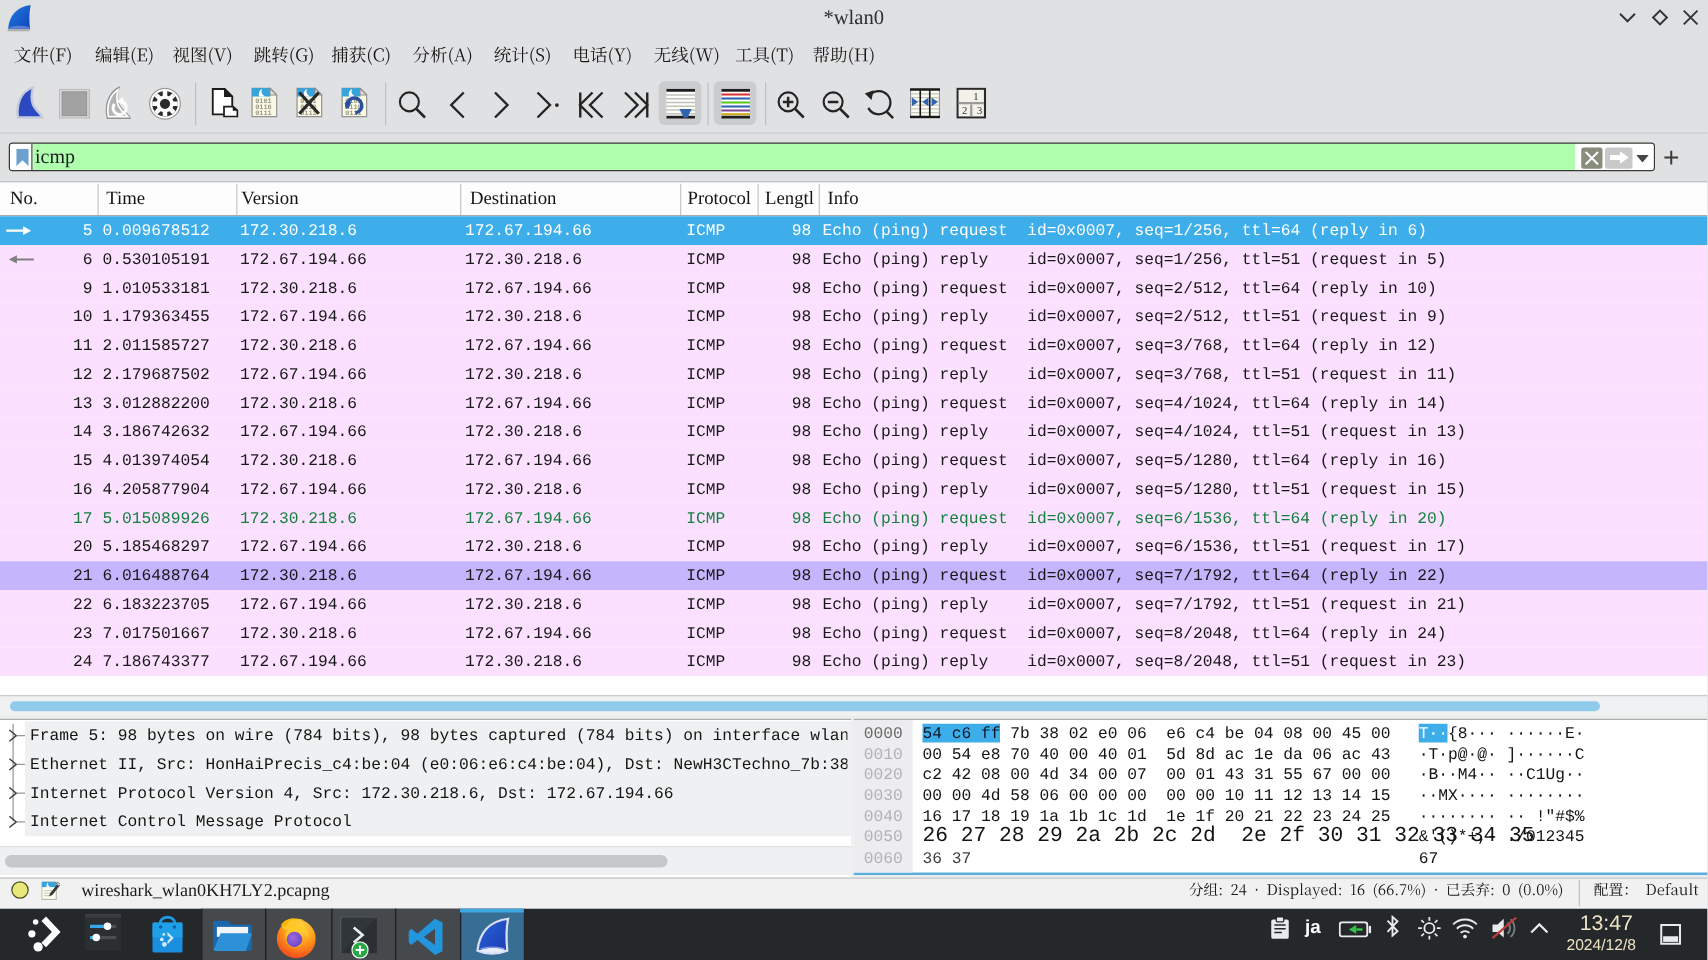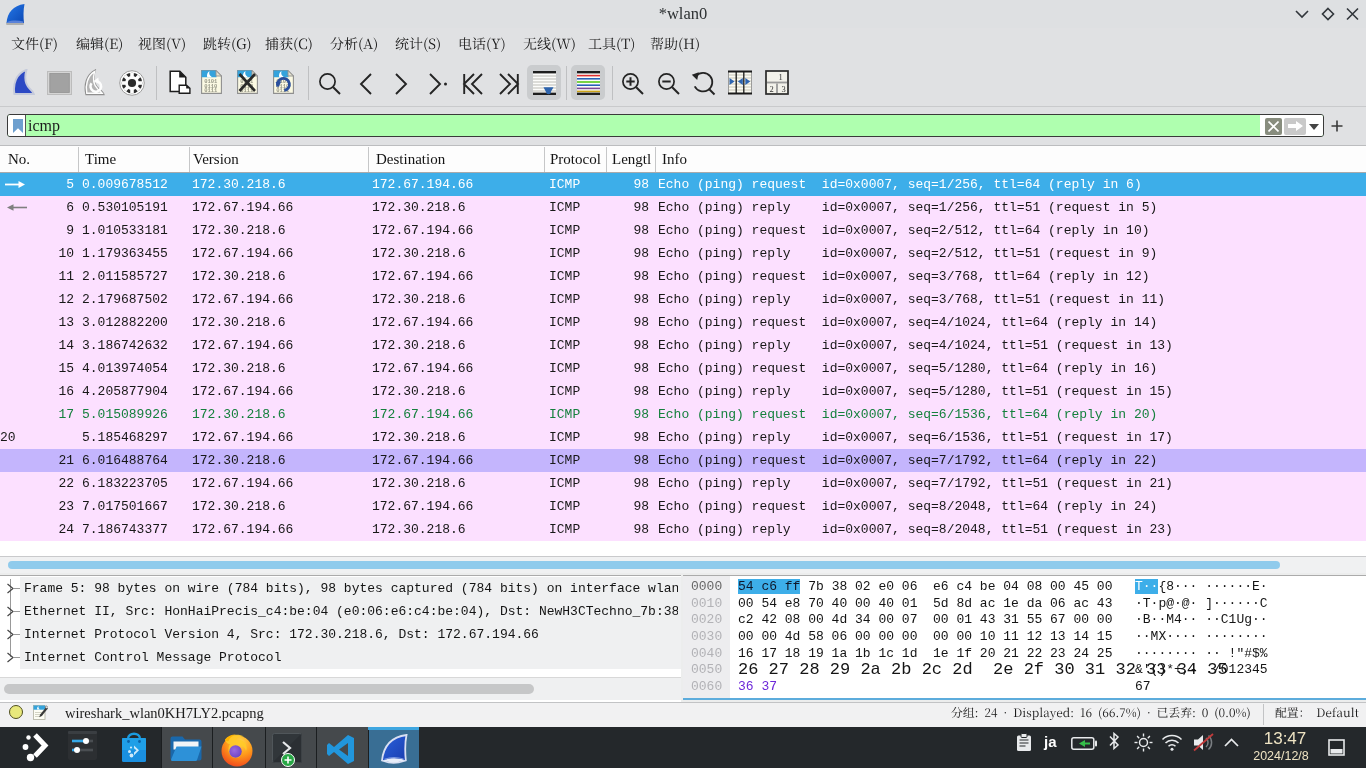--- a/index.html
+++ b/index.html
@@ -364,21 +364,21 @@
 <div class="row" style="top:403px;background:#fce0ff;color:#15803d">
 <span class="cell" style="left:0;width:74px;text-align:right">17</span>
 <span class="cell" style="left:82px">5.015089926</span>
 <span class="cell" style="left:192px">172.30.218.6</span>
 <span class="cell" style="left:372px">172.67.194.66</span>
 <span class="cell" style="left:549px">ICMP</span>
 <span class="cell" style="left:606px;width:43px;text-align:right">98</span>
 <span class="cell" style="left:658px">Echo (ping) request  id=0x0007, seq=6/1536, ttl=64 (reply in 20)</span>
 </div>
 <div class="row" style="top:426px;background:#fce0ff;color:#181818">
-<span class="cell" style="left:0;width:74px;text-align:left">20</span>
+<span class="cell" style="left:0;width:74px;text-align:right">20</span>
 <span class="cell" style="left:82px">5.185468297</span>
 <span class="cell" style="left:192px">172.67.194.66</span>
 <span class="cell" style="left:372px">172.30.218.6</span>
 <span class="cell" style="left:549px">ICMP</span>
 <span class="cell" style="left:606px;width:43px;text-align:right">98</span>
 <span class="cell" style="left:658px">Echo (ping) reply    id=0x0007, seq=6/1536, ttl=51 (request in 17)</span>
 </div>
 <div class="row" style="top:449px;background:#c4b5fd;color:#181818">
 <span class="cell" style="left:0;width:74px;text-align:right">21</span>
 <span class="cell" style="left:82px">6.016488764</span>
@@ -460,21 +460,21 @@
 <div class="abs mono" style="left:691px;top:628.0px;height:17px;line-height:17px;font-size:13px;color:#b2b2b6;white-space:pre">0030</div>
 <div class="abs mono" style="left:738px;top:628.0px;height:17px;line-height:17px;font-size:13px;color:#141414;white-space:pre">00 00 4d 58 06 00 00 00  00 00 10 11 12 13 14 15</div>
 <div class="abs mono" style="left:1135px;top:628.0px;height:17px;line-height:17px;font-size:13px;color:#141414;white-space:pre">··MX···· ········</div>
 <div class="abs mono" style="left:691px;top:644.7px;height:17px;line-height:17px;font-size:13px;color:#b2b2b6;white-space:pre">0040</div>
 <div class="abs mono" style="left:738px;top:644.7px;height:17px;line-height:17px;font-size:13px;color:#141414;white-space:pre">16 17 18 19 1a 1b 1c 1d  1e 1f 20 21 22 23 24 25</div>
 <div class="abs mono" style="left:1135px;top:644.7px;height:17px;line-height:17px;font-size:13px;color:#141414;white-space:pre">········ ·· !"#$%</div>
 <div class="abs mono" style="left:691px;top:661.3px;height:17px;line-height:17px;font-size:13px;color:#b2b2b6;white-space:pre">0050</div>
 <div class="abs mono" style="left:738px;top:661.3px;height:17px;line-height:17px;font-size:17px;color:#141414;white-space:pre">26 27 28 29 2a 2b 2c 2d  2e 2f 30 31 32 33 34 35</div>
 <div class="abs mono" style="left:1135px;top:661.3px;height:17px;line-height:17px;font-size:13px;color:#141414;white-space:pre">&amp;'()*+,- ./012345</div>
 <div class="abs mono" style="left:691px;top:678.0px;height:17px;line-height:17px;font-size:13px;color:#b2b2b6;white-space:pre">0060</div>
-<div class="abs mono" style="left:738px;top:678.0px;height:17px;line-height:17px;font-size:13px;color:#6d28d9;white-space:pre">36 37</div>
+<div class="abs mono" style="left:738px;top:678.0px;height:17px;line-height:17px;font-size:13px;color:#404040;white-space:pre">36 37</div>
 <div class="abs mono" style="left:1135px;top:678.0px;height:17px;line-height:17px;font-size:13px;color:#141414;white-space:pre">67</div>
 <div class="abs" style="left:0;top:702px;width:1366px;height:25px;background:#f1f1f2;border-top:1px solid #c2c3c5"></div>
 <div class="abs" style="left:9px;top:705px;width:14px;height:14px;border-radius:50%;background:#e8e87c;border:1.3px solid #4e4e20"></div>
 <svg class="abs" style="left:33px;top:705px" width="15" height="15" viewBox="0 0 15 15">
     <rect x="0.5" y="0.5" width="11.5" height="14" fill="#fdfdf4" stroke="#b0b0a0" stroke-width="0.8"></rect>
     <rect x="0.5" y="0.5" width="11.5" height="4.2" fill="#35a3dc"></rect>
     <path d="M4.2 4.6 C 3.9 3.2 4.3 1.6 5.6 0.9 C 5.3 2 5.4 3.1 6.1 3.8 C 6.5 4.2 6.8 4.4 6.9 4.6 Z" fill="#fff"></path>
     <g stroke="#c8c8b8" stroke-width="0.8">
       <path d="M2 7.5 h8 M2 9.5 h8 M2 11.5 h5"></path>
     </g>

